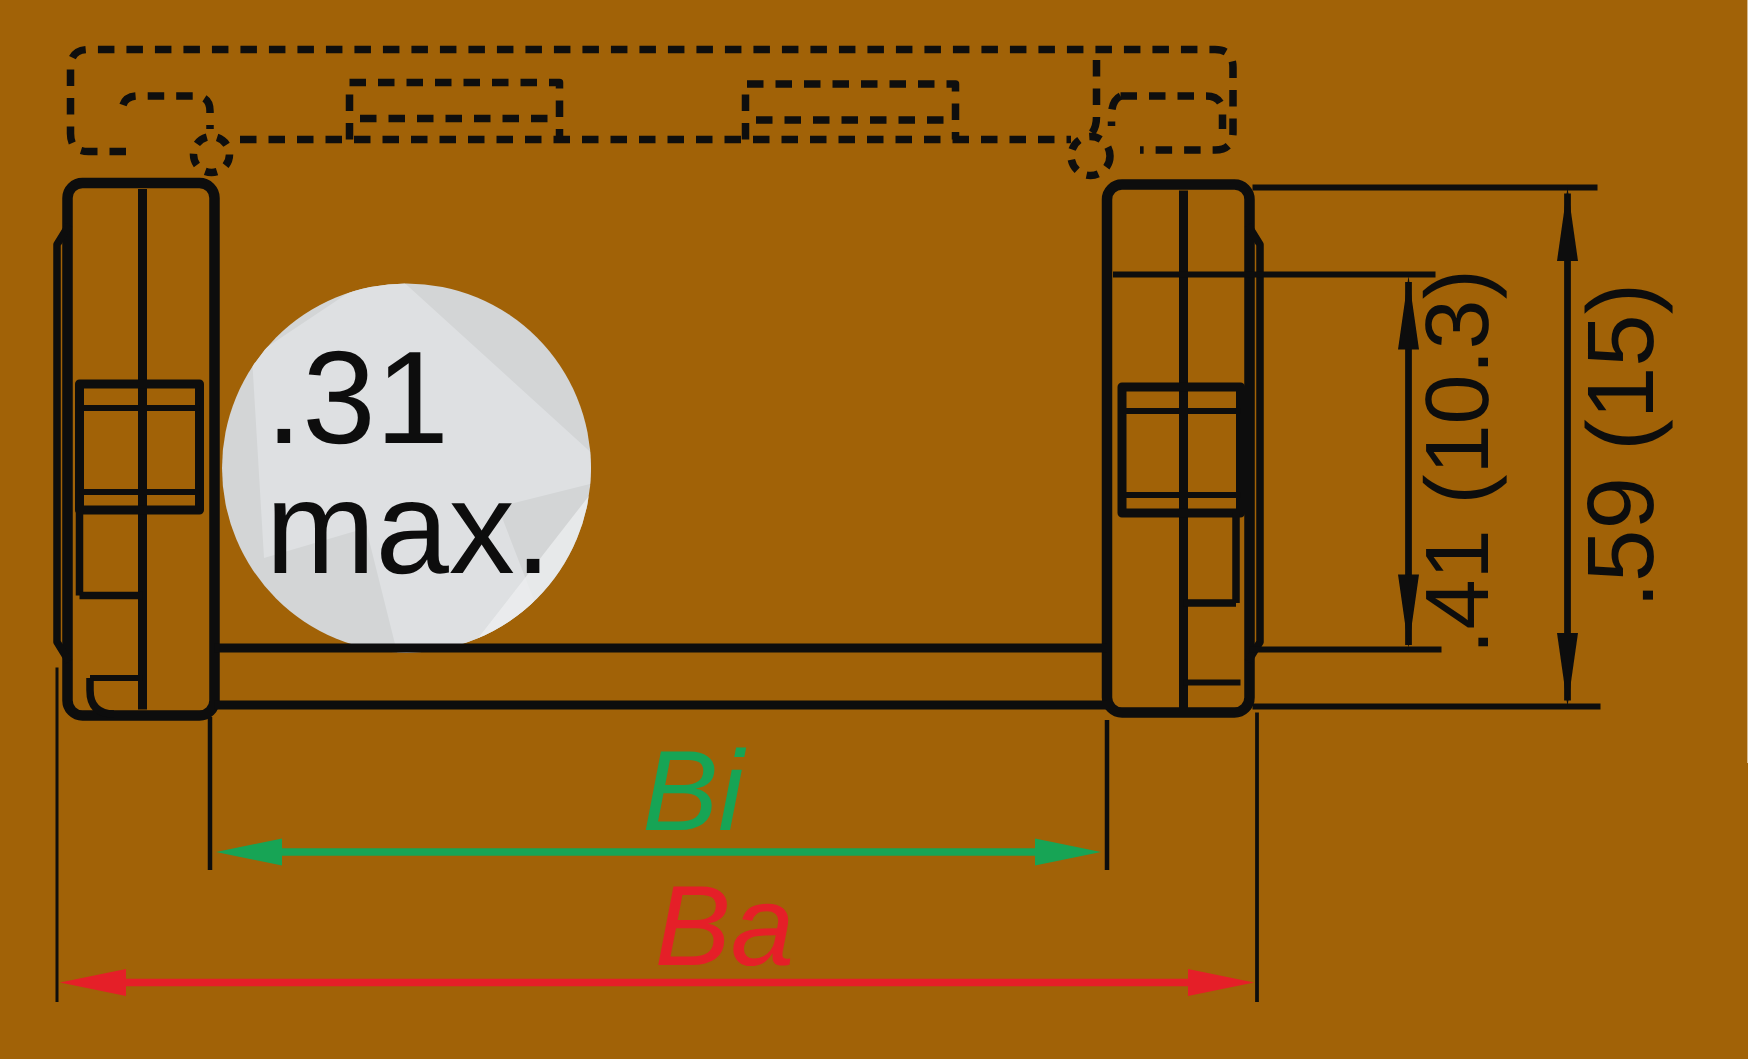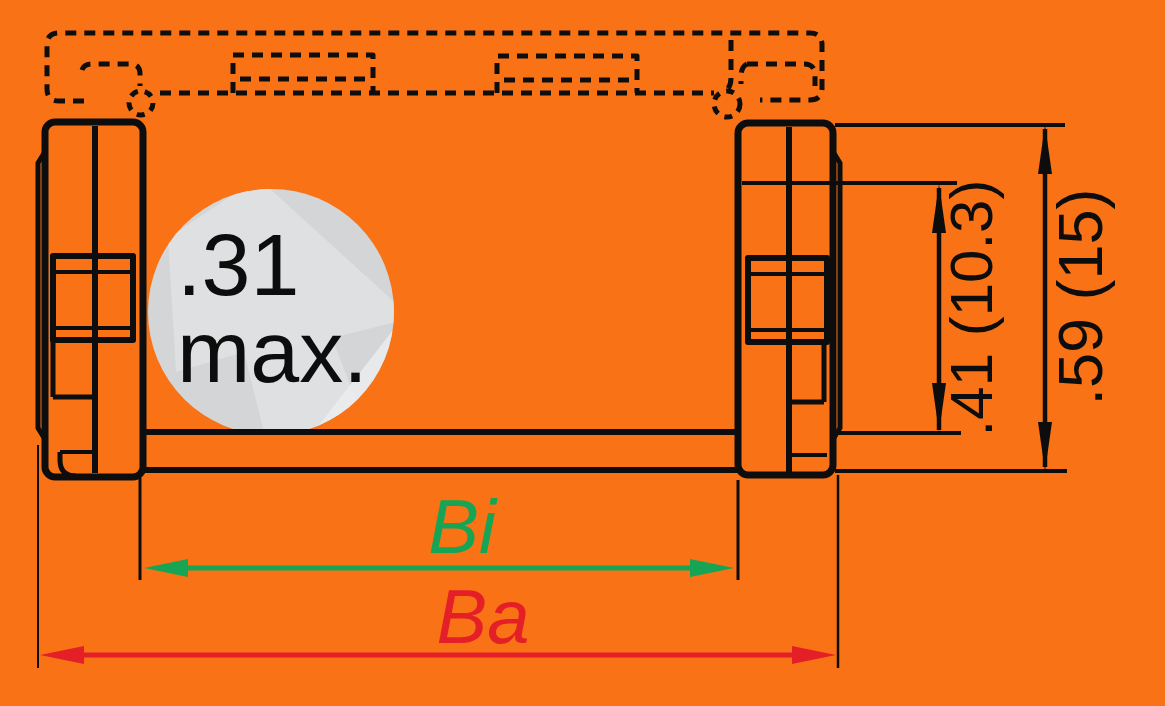--- a/index.html
+++ b/index.html
@@ -1,16 +1,16 @@
 <!DOCTYPE html>
 <html><head>
 <meta charset="utf-8">
 <style>
   html,body{margin:0;padding:0;background:#ffffff;}
-  .stage{position:relative;width:1165px;height:706px;background:#f97316;overflow:hidden;
+  .stage{position:relative;width:1165px;height:706px;background:#a16207;overflow:hidden;
          font-family:"Liberation Sans",sans-serif;}
   svg{display:block;}
   
   .k{stroke:#0d0d0d;fill:none;stroke-linejoin:round;}
   .dash{stroke:#0e0e0e;fill:none;stroke-dasharray:11 8;stroke-linejoin:round;}
   .dash2{stroke:#0e0e0e;fill:none;stroke-dasharray:8 7;}
   .blk{fill:#0d0d0d;stroke:none;}
   text{font-family:"Liberation Sans",sans-serif;}
   .dimtxt{fill:#0d0d0d;}
   .it{font-style:italic;}

